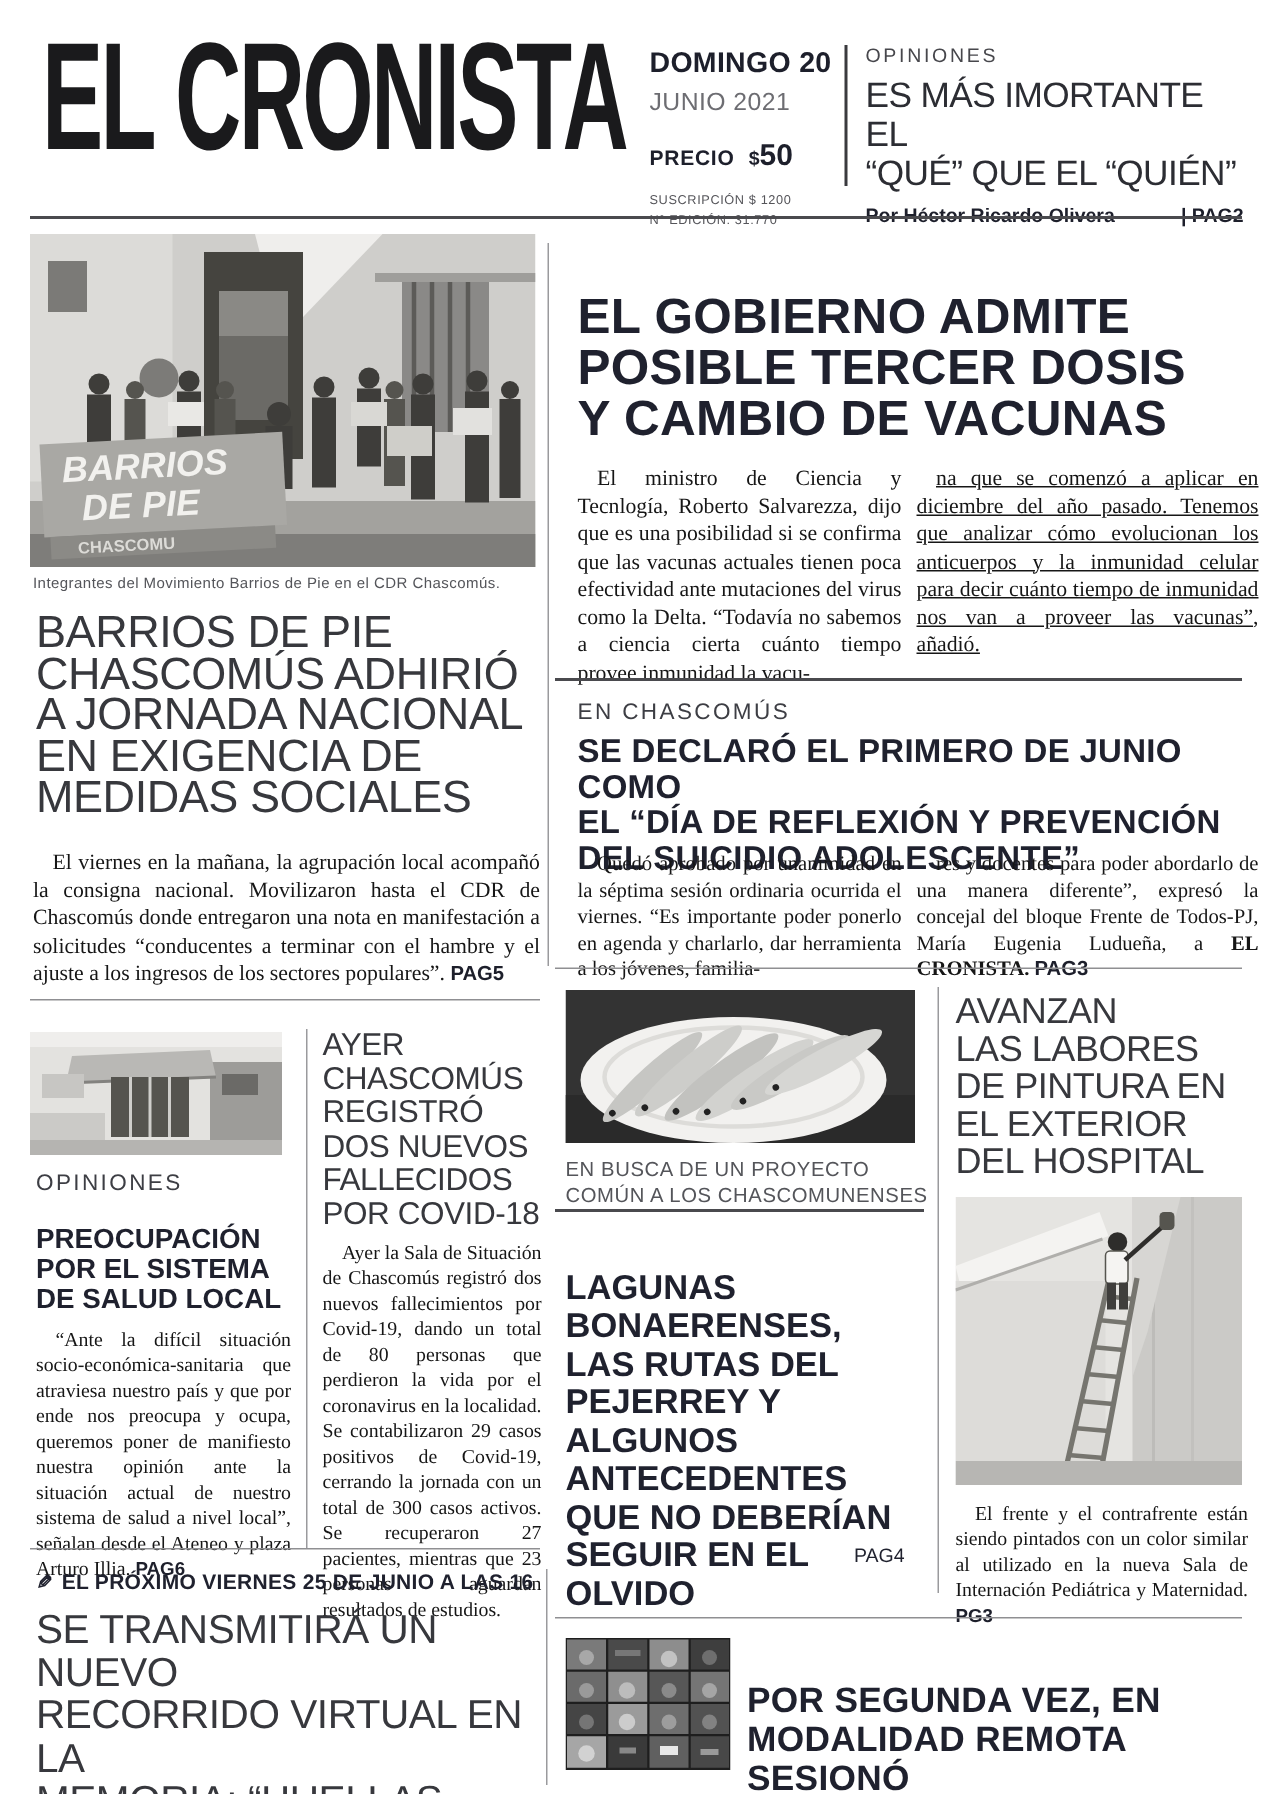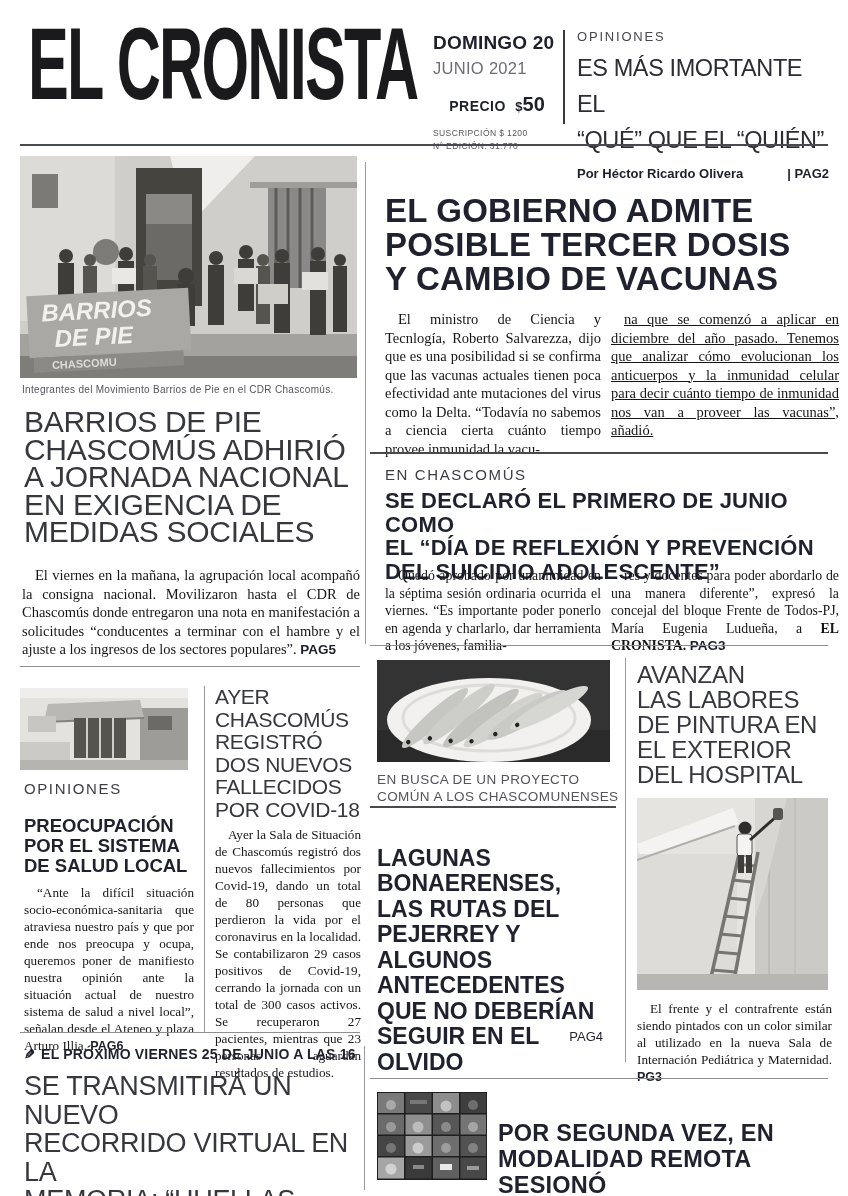--- a/index.html
+++ b/index.html
@@ -13,29 +13,29 @@
   
   .masthead-title {
     left:28px; top:18px;
     font-size:102px; font-weight:900; letter-spacing:-3px; line-height:0.92;
     color:#1a1a1c; transform:scaleX(0.60); transform-origin:left top;
     white-space:nowrap;
   }
   .mast-info { left:433px; top:32px; width:128px; }
   .mast-day { font-size:19px; font-weight:bold; color:#1d1f2b; letter-spacing:0.2px; }
   .mast-month { font-size:16.5px; color:#6d6d72; margin-top:5px; letter-spacing:0.3px; }
-  .mast-price { margin-top:15px; color:#1d1f2b;text-align:center; }
+  .mast-price { margin-top:15px; color:#1d1f2b; }
   .mast-price .lbl { font-size:14px; font-weight:bold; letter-spacing:0.5px; }
   .mast-price .cur { font-size:13px; font-weight:bold; margin-left:5px; }
   .mast-price .amt { font-size:20px; font-weight:bold; }
   .mast-small { margin-top:11px; font-size:8.5px; color:#55555a; letter-spacing:0.4px; line-height:1.5; }
   .mast-divider { left:563px; top:30px; width:1.5px; height:94px; background:#3a3a3e; }
   .mast-opinion { left:577px; top:29px; width:252px; }
   .mast-op-kicker { font-size:13px; letter-spacing:1.8px; color:#47474c; }
-  .mast-op-headline { margin-top:6px; font-size:23.5px; line-height:36px; color:#2c2d33;
+  .mast-op-headline { margin-top:6px; font-size:23.5px; line-height:26px; color:#2c2d33;
     letter-spacing:-0.4px; white-space:pre-line; }
   .mast-op-byrow { margin-top:8px; display:flex; justify-content:space-between; }
   .mast-op-byline { font-size:13px; font-weight:bold; color:#1d1f2b; }
   .mast-op-page { font-size:13px; font-weight:bold; color:#1d1f2b; }
   
   .hrule { background:#4a4a4e; height:2px; }
   .hrule-light { background:#8f8f92; height:1.2px; }
   .vrule { background:#9a9a9d; width:1.2px; }
   
   .serif { font-family:"Liberation Serif", serif; color:#161616; text-align:justify; }

